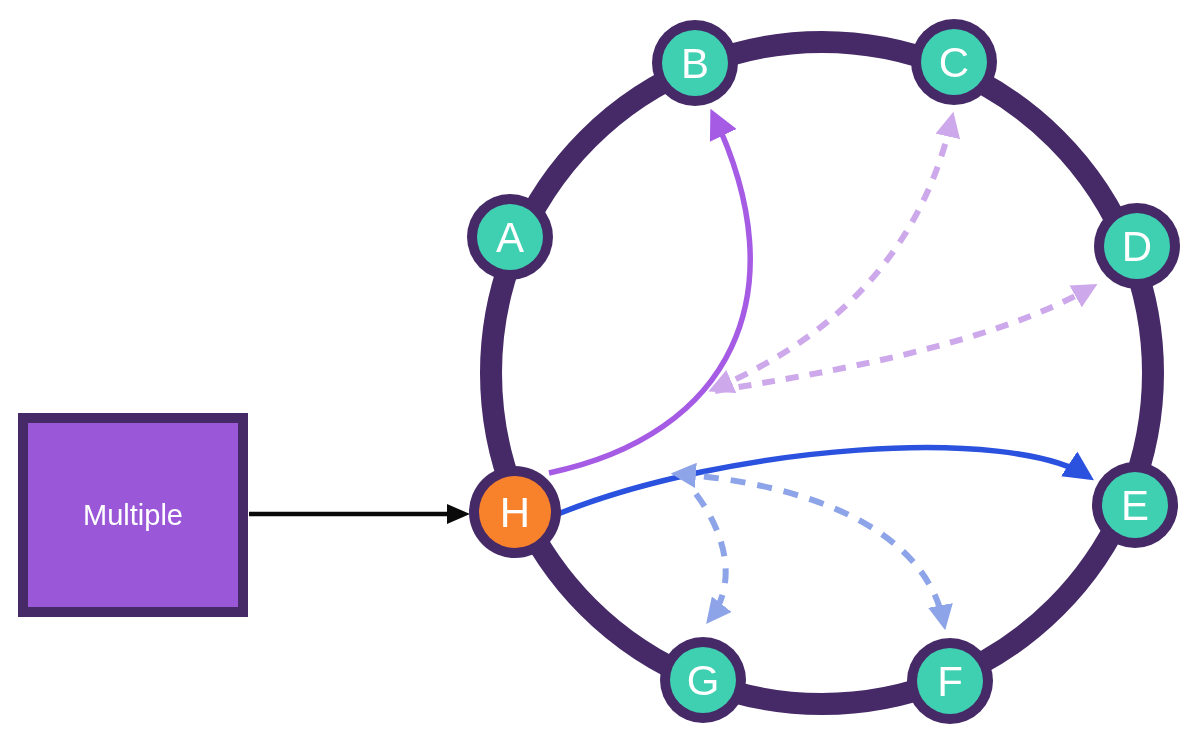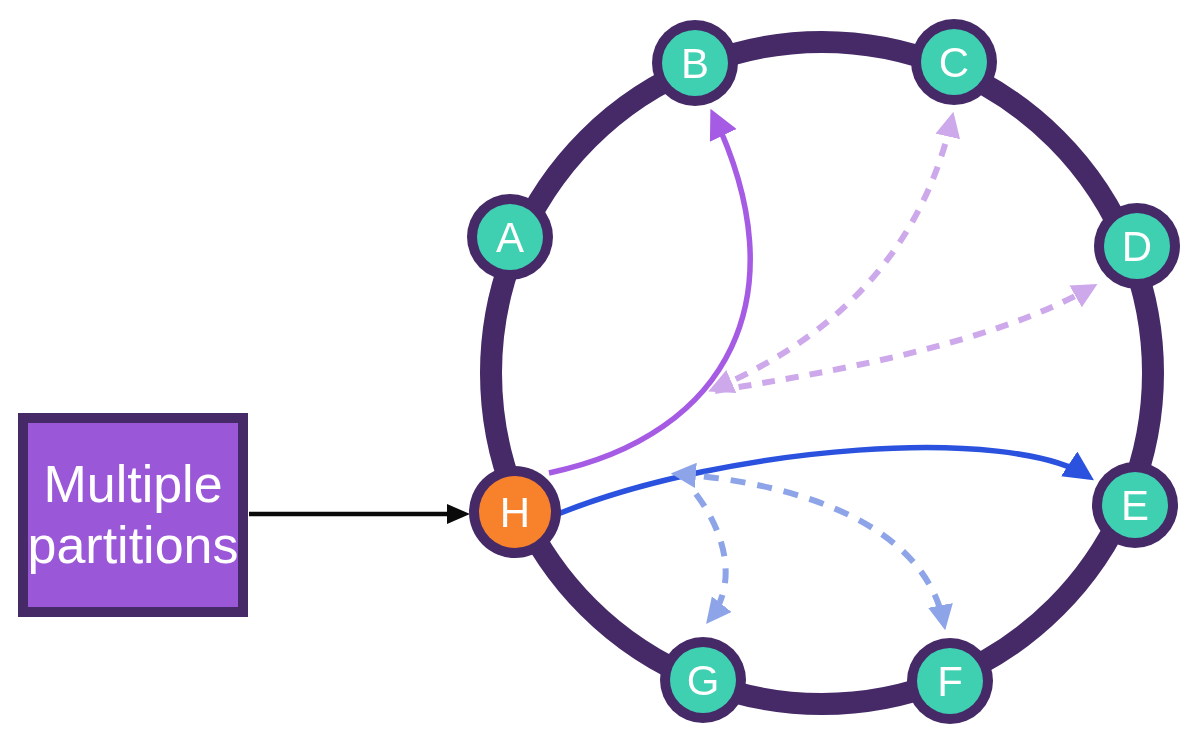--- a/index.html
+++ b/index.html
@@ -58,21 +58,21 @@
     box-sizing: border-box;
     background: var(--boxFill);
     border: 10px solid var(--ringPurple);
     display: flex;
     flex-direction: column;
     align-items: center;
     justify-content: center;
   }
   .batch-line {
     color: var(--labelText);
-    font-size: 52px;
+    font-size: 29px;
     line-height: 61px;
     text-align: left;
     white-space: nowrap;
   }
 </style>
 </head>
 <body>
 
 <div class="stage">
 
@@ -149,16 +149,15 @@
     </g>
     <g>
       <circle class="node-border" cx="515" cy="512" r="46"></circle>
       <circle class="node-orange" cx="515" cy="512" r="36"></circle>
       <text class="node-label" x="515" y="527">H</text>
     </g>
   </svg>
 
   <div class="batch-box">
     <div class="batch-line">Multiple</div>
-    <div class="batch-line">partitions</div>
   </div>
 
 </div>
 
 </body></html>

